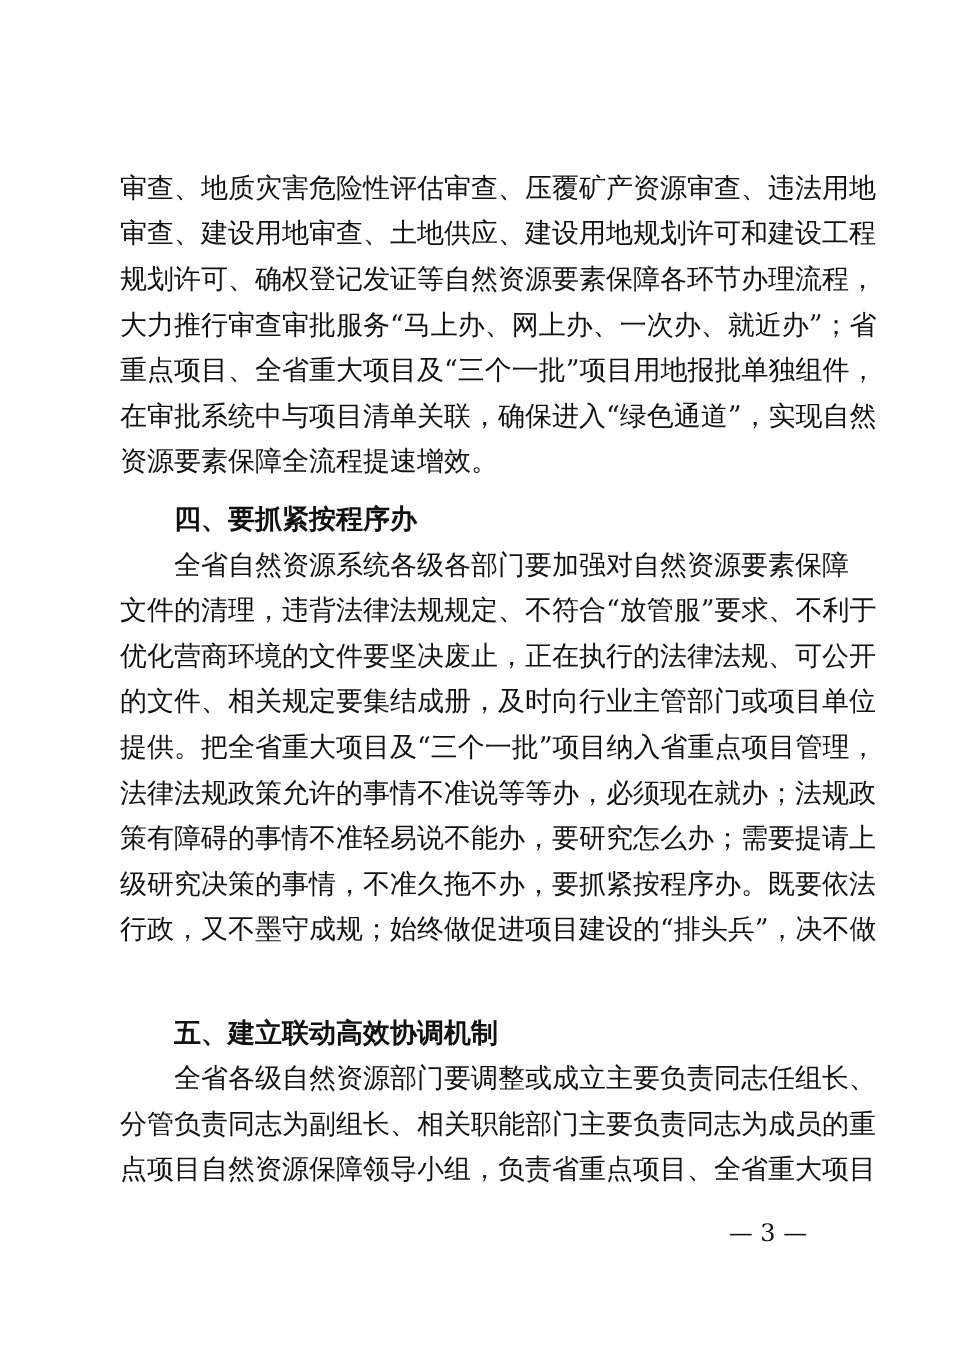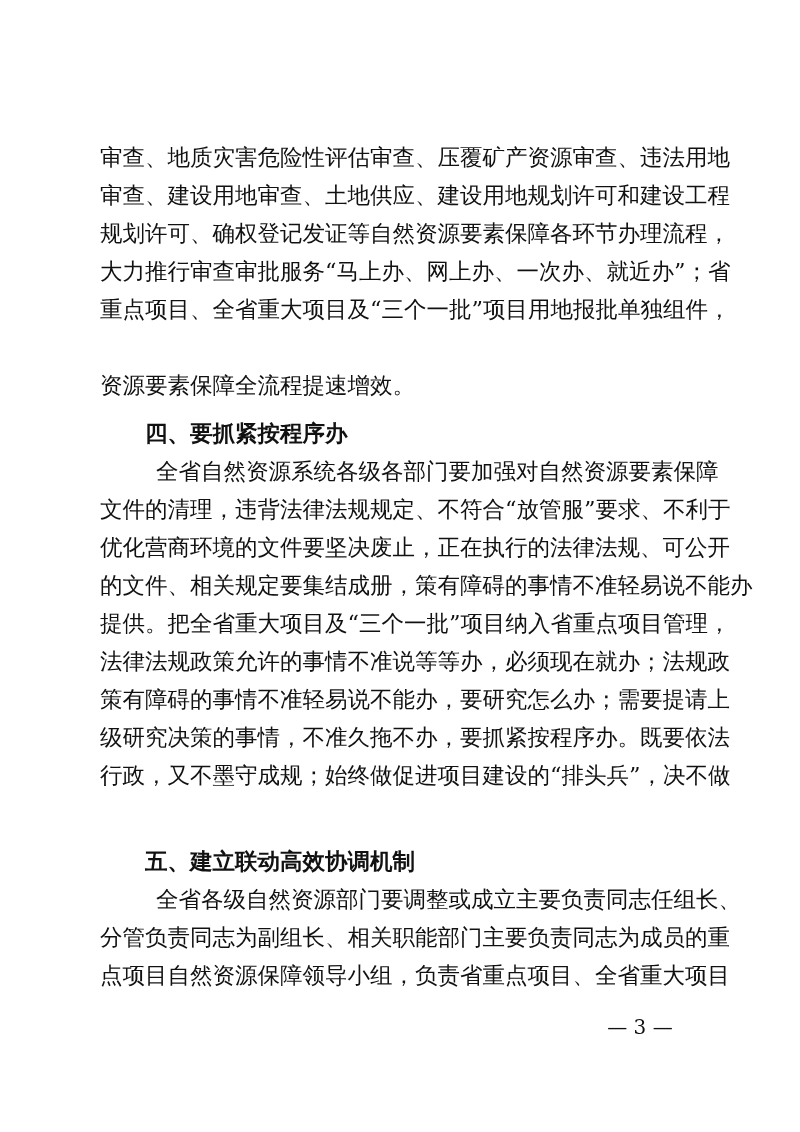--- a/index.html
+++ b/index.html
@@ -3,44 +3,45 @@
 <meta charset="utf-8">
 <style>
   html, body { margin:0; padding:0; background:#ffffff; }
   body { width:800px; height:1132px; position:relative; overflow:hidden;
          font-family:"DejaVu Serif", "Liberation Serif", serif; color:#111; }
   .page { position:absolute; left:0; top:0; width:800px; height:988px; }
   .line { position:absolute; left:100px; width:606px; height:30px;
           font-size:22.5px; line-height:30px; white-space:nowrap;
           text-align:justify; text-align-last:justify; letter-spacing:0px; }
   .line.last { text-align-last:left; }
-  .line.indent { left:145px; width:561px;margin-left:11px; }
+  .line.indent { left:145px; width:561px; }
   .heading { position:absolute; left:145px; font-size:22.5px; line-height:30px;
              font-family:"DejaVu Sans", "Liberation Sans", sans-serif; font-weight:bold; white-space:nowrap; }
   .pagenum { position:absolute; left:595px; top:1013px; width:90px; text-align:center;
              font-size:20px; line-height:28px; white-space:nowrap; }
 </style>
 </head>
 <body>
 
 <div class="page">
 
   <div class="line" style="top:142px">审查、地质灾害危险性评估审查、压覆矿产资源审查、违法用地</div>
   <div class="line" style="top:180px">审查、建设用地审查、土地供应、建设用地规划许可和建设工程</div>
   <div class="line" style="top:218px">规划许可、确权登记发证等自然资源要素保障各环节办理流程，</div>
   <div class="line" style="top:294px">重点项目、全省重大项目及“三个一批”项目用地报批单独组件，</div>
   <div class="line" style="top:256px">大力推行审查审批服务“马上办、网上办、一次办、就近办”；省</div>
+  <div class="line" style="top:332px">在审批系统中与项目清单关联，确保进入“绿色通道”，实现自然</div>
   <div class="line last" style="top:370px">资源要素保障全流程提速增效。</div>
 
   <div class="heading" style="top:418px">四、要抓紧按程序办</div>
 
   <div class="line indent" style="top:456px">全省自然资源系统各级各部门要加强对自然资源要素保障</div>
   <div class="line" style="top:494px">文件的清理，违背法律法规规定、不符合“放管服”要求、不利于</div>
   <div class="line" style="top:532px">优化营商环境的文件要坚决废止，正在执行的法律法规、可公开</div>
-  <div class="line" style="top:570px">的文件、相关规定要集结成册，策有障碍的事情不准轻易说不能办</div>
+  <div class="line" style="top:570px">的文件、相关规定要集结成册，及时向行业主管部门或项目单位</div>
   <div class="line" style="top:608px">提供。把全省重大项目及“三个一批”项目纳入省重点项目管理，</div>
   <div class="line" style="top:646px">法律法规政策允许的事情不准说等等办，必须现在就办；法规政</div>
   <div class="line" style="top:684px">策有障碍的事情不准轻易说不能办，要研究怎么办；需要提请上</div>
   <div class="line" style="top:722px">级研究决策的事情，不准久拖不办，要抓紧按程序办。既要依法</div>
   <div class="line" style="top:760px">行政，又不墨守成规；始终做促进项目建设的“排头兵”，决不做</div>
 
   <div class="heading" style="top:846px">五、建立联动高效协调机制</div>
 
   <div class="line indent" style="top:884px">全省各级自然资源部门要调整或成立主要负责同志任组长、</div>
   <div class="line" style="top:922px">分管负责同志为副组长、相关职能部门主要负责同志为成员的重</div>

